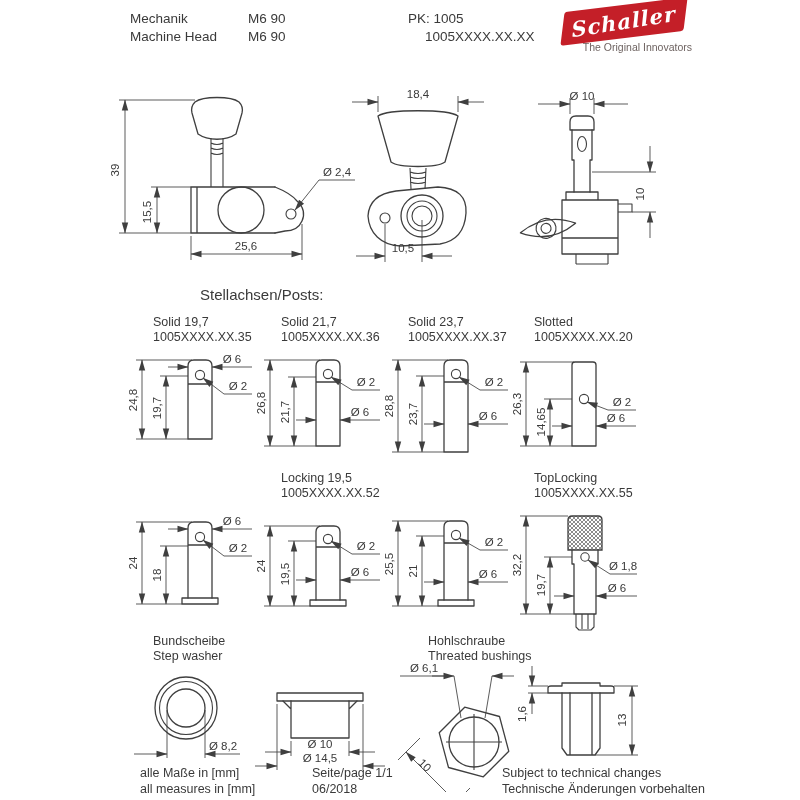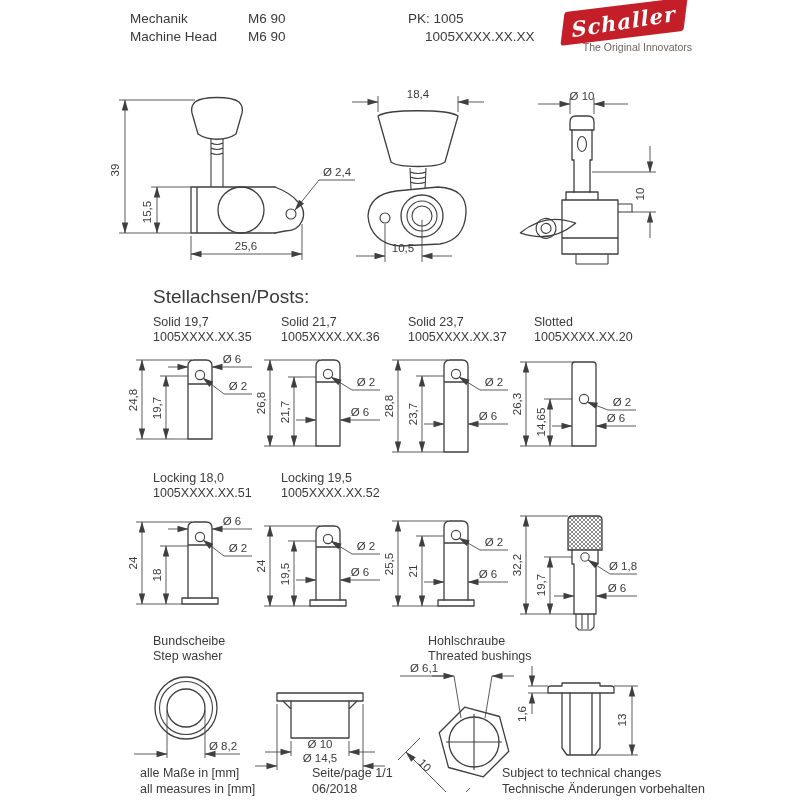--- a/index.html
+++ b/index.html
@@ -1,21 +1,21 @@
 <!DOCTYPE html>
 <html><head>
 <meta charset="utf-8">
 <style>
   html,body{margin:0;padding:0;background:#ffffff;}
   .page{position:relative;width:728px;height:800px;background:#fff;overflow:hidden;
         font-family:"Liberation Sans",sans-serif;color:#3a3a3a;padding-left:40px;}
   .abs{position:absolute;}
   .hdr{font-size:13.5px;line-height:1.32;white-space:pre;}
   .lbl{font-size:12.5px;line-height:1.22;white-space:pre;}
-  .sect{font-size:19px;}
+  .sect{font-size:15px;margin-left:47px;}
   .ftr{font-size:12.5px;line-height:1.25;margin-left:12px;}
   .ctr{}
   
   .ol{stroke:#3f3f3f;stroke-width:1.3;fill:none;stroke-linejoin:round;stroke-linecap:round;}
   .ol2{stroke:#3f3f3f;stroke-width:1.1;fill:none;stroke-linejoin:round;}
   .dl{stroke:#3f3f3f;stroke-width:0.85;fill:none;}
   .dt{font-family:"Liberation Sans",sans-serif;font-size:11.5px;fill:#3a3a3a;text-anchor:middle;}
   
   .logo-box{width:124px;height:33px;background:#c41f28;border-radius:3px;
             transform:rotate(-7deg) skewX(-14deg);display:flex;align-items:center;justify-content:center;}
@@ -173,22 +173,22 @@
     <line class="dl" x1="42" y1="74" x2="62" y2="74" marker-end="url(#arr)"></line>
     <line class="dl" x1="126" y1="74" x2="86" y2="74" marker-end="url(#arr)"></line>
     <text class="dt" x="106" y="70">Ø 6</text>
     <path class="dl" d="M64,10 L10,10 M62,94 L10,94 M62,47 L34,47"></path>
     <line class="dl" x1="16" y1="10" x2="16" y2="94" marker-start="url(#arr)" marker-end="url(#arr)"></line>
     <text class="dt" x="11" y="52" transform="rotate(-90 11 52)">26,3</text>
     <line class="dl" x1="40" y1="47" x2="40" y2="94" marker-start="url(#arr)" marker-end="url(#arr)"></line>
     <text class="dt" x="35" y="70" transform="rotate(-90 35 70)">14,65</text>
   </svg>
 
-  <div class="abs lbl" style="left:153px;top:471px"><div>Locking 18,0</div><div>1005XXXX.XX.51</div></div>
   <div class="abs lbl" style="left:281px;top:471px"><div>Locking 19,5</div><div>1005XXXX.XX.52</div></div>
+  <div class="abs lbl" style="left:534px;top:471px"><div>TopLocking</div><div>1005XXXX.XX.55</div></div>
 
   <svg class="abs" style="left:126px;top:510px" width="128" height="122" viewBox="0 0 128 122">
     <path class="ol" d="M62,88 L62,18 Q62,12 68,12 L80,12 Q86,12 86,18 L86,88 M62,35 L86,35"></path>
     <path class="ol" d="M56,88 L92,88 M56,88 L56,94 M92,88 L92,94 M56,94 L92,94"></path>
     <circle class="ol2" cx="74" cy="27" r="4.6"></circle>
     <line class="dl" x1="42" y1="19" x2="62" y2="19" marker-end="url(#arr)"></line>
     <line class="dl" x1="126" y1="19" x2="86" y2="19" marker-end="url(#arr)"></line>
     <text class="dt" x="106" y="15">Ø 6</text>
     <line class="dl" x1="98" y1="46" x2="77" y2="30" marker-end="url(#arr)"></line>
     <line class="dl" x1="98" y1="46" x2="126" y2="46"></line>

